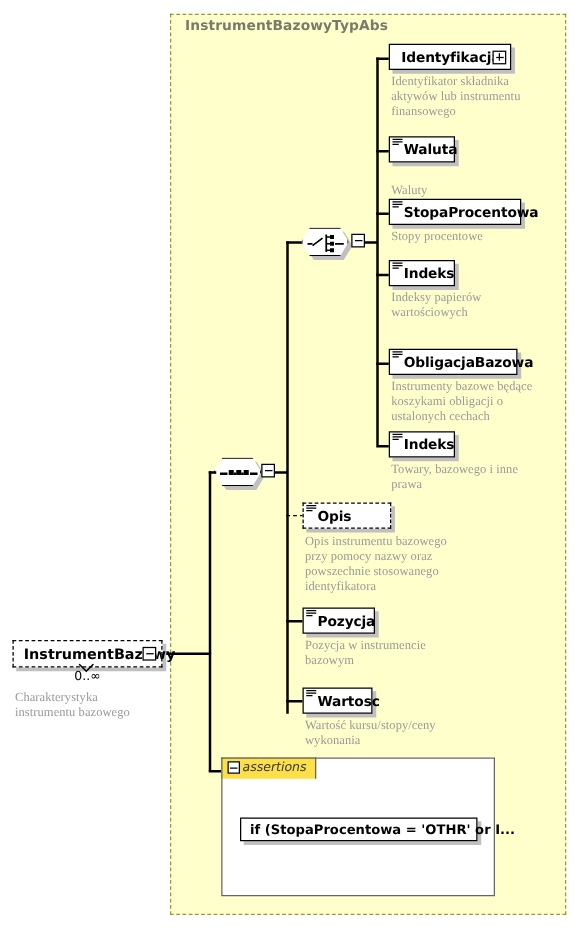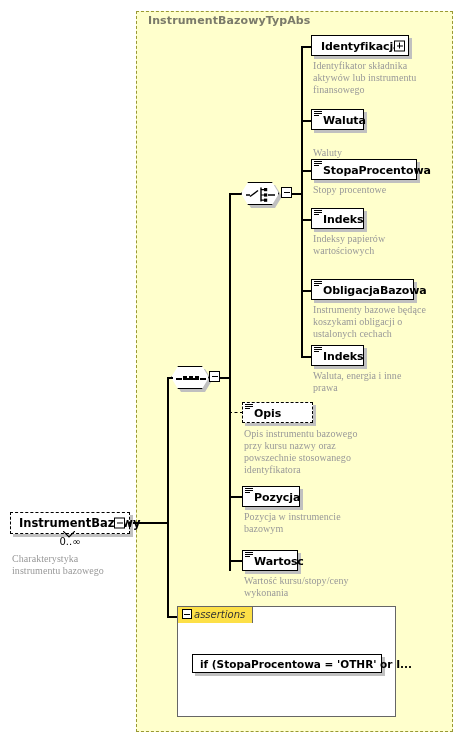--- a/index.html
+++ b/index.html
@@ -374,34 +374,34 @@
 
   <div class="ln-h" style="left:301px; top:356px; width:11px;"></div>
   <div class="el hasicon" style="left:311px; top:345px; width:53px;">
     <span class="typeicon">
         <i></i>
         <i></i>
         <i></i>
       </span>
     <span class="label">Indeks</span>
   </div>
-  <div class="desc" style="left:313px; top:370px; width:130px;">Waluta, energia i inne
+  <div class="desc" style="left:313px; top:370px; width:130px;">Towary, bazowego i inne
 prawa</div>
 
   <div class="ln-h dash" style="left:229px; top:412px; width:14px;"></div>
   <div class="el dashed hasicon" style="left:242px; top:402px; width:71px;padding-left:30px;">
     <span class="typeicon">
         <i></i>
         <i></i>
         <i></i>
       </span>
     <span class="label">Opis</span>
   </div>
   <div class="desc" style="left:244px; top:428px; width:135px;">Opis instrumentu bazowego
-przy kursu nazwy oraz
+przy pomocy nazwy oraz
 powszechnie stosowanego
 identyfikatora</div>
 
   <div class="ln-h" style="left:229px; top:496px; width:14px;"></div>
   <div class="el hasicon" style="left:242px; top:486px; width:58px;">
     <span class="typeicon">
         <i></i>
         <i></i>
         <i></i>
       </span>

